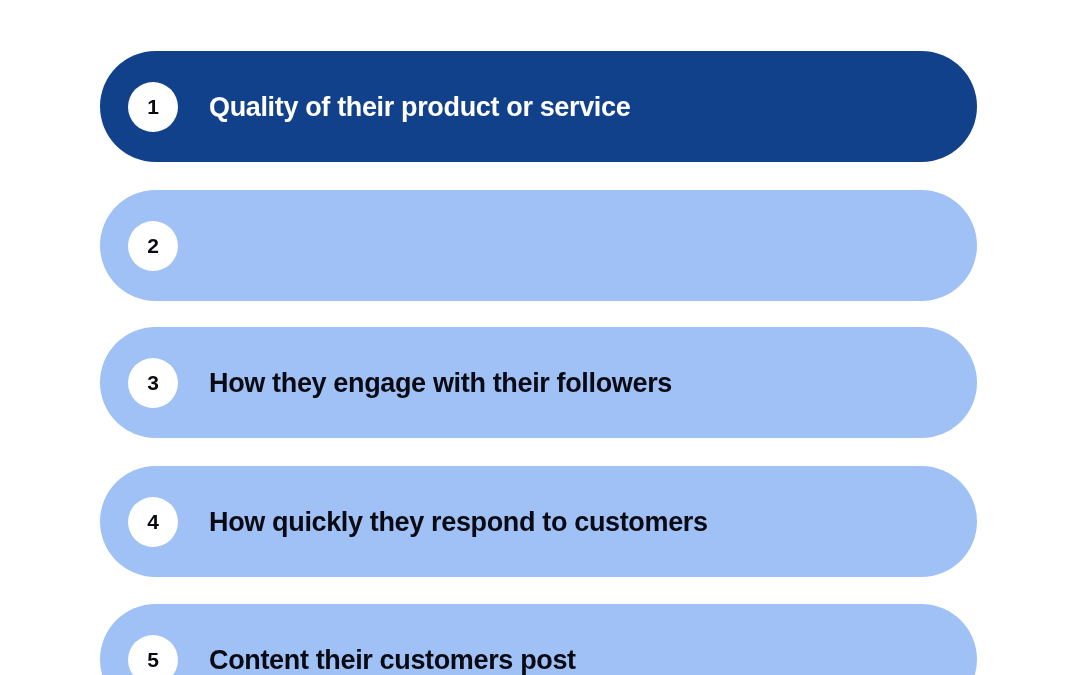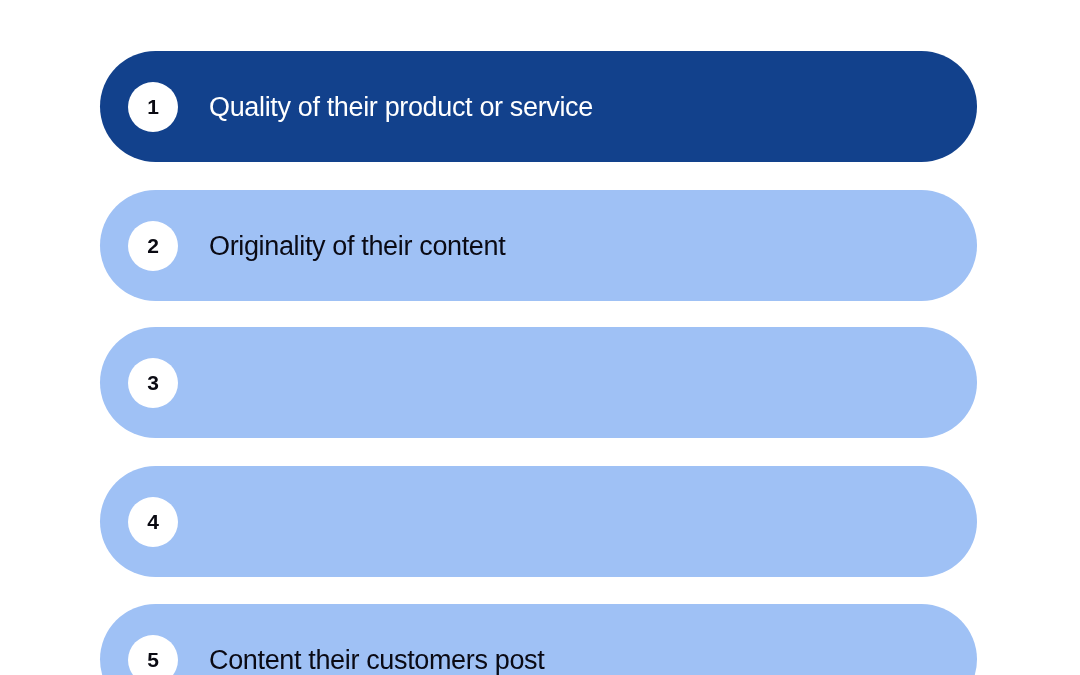--- a/index.html
+++ b/index.html
@@ -57,21 +57,21 @@
     color: #0A0A12;
     letter-spacing: -0.2px;
   }
   .rank-label {
     position: absolute;
     left: 109px;
     top: 50%;
     transform: translateY(-50%);
     font-family: "Liberation Sans", sans-serif;
     font-size: 27px;
-    font-weight: normal;
+    font-weight: bold;
     letter-spacing: -0.35px;
     white-space: nowrap;
   }
   .variant-primary .rank-label {
     color: #FFFFFF;
   }
   .variant-secondary .rank-label {
     color: #0A0A14;
   }
 </style>
@@ -84,33 +84,34 @@
     <div class="rank-badge">
       <span class="rank-badge-num">1</span>
     </div>
     <div class="rank-label">Quality of their product or service</div>
   </div>
 
   <div class="rank-row variant-secondary" style="top:190px">
     <div class="rank-badge">
       <span class="rank-badge-num">2</span>
     </div>
-    <div class="rank-label">Originality of their content</div>
   </div>
 
   <div class="rank-row variant-secondary" style="top:327px">
     <div class="rank-badge">
       <span class="rank-badge-num">3</span>
     </div>
+    <div class="rank-label">How they engage with their followers</div>
   </div>
 
   <div class="rank-row variant-secondary" style="top:466px">
     <div class="rank-badge">
       <span class="rank-badge-num">4</span>
     </div>
+    <div class="rank-label">How quickly they respond to customers</div>
   </div>
 
   <div class="rank-row variant-secondary" style="top:604px">
     <div class="rank-badge">
       <span class="rank-badge-num">5</span>
     </div>
     <div class="rank-label">Content their customers post</div>
   </div>
 
 </div>

